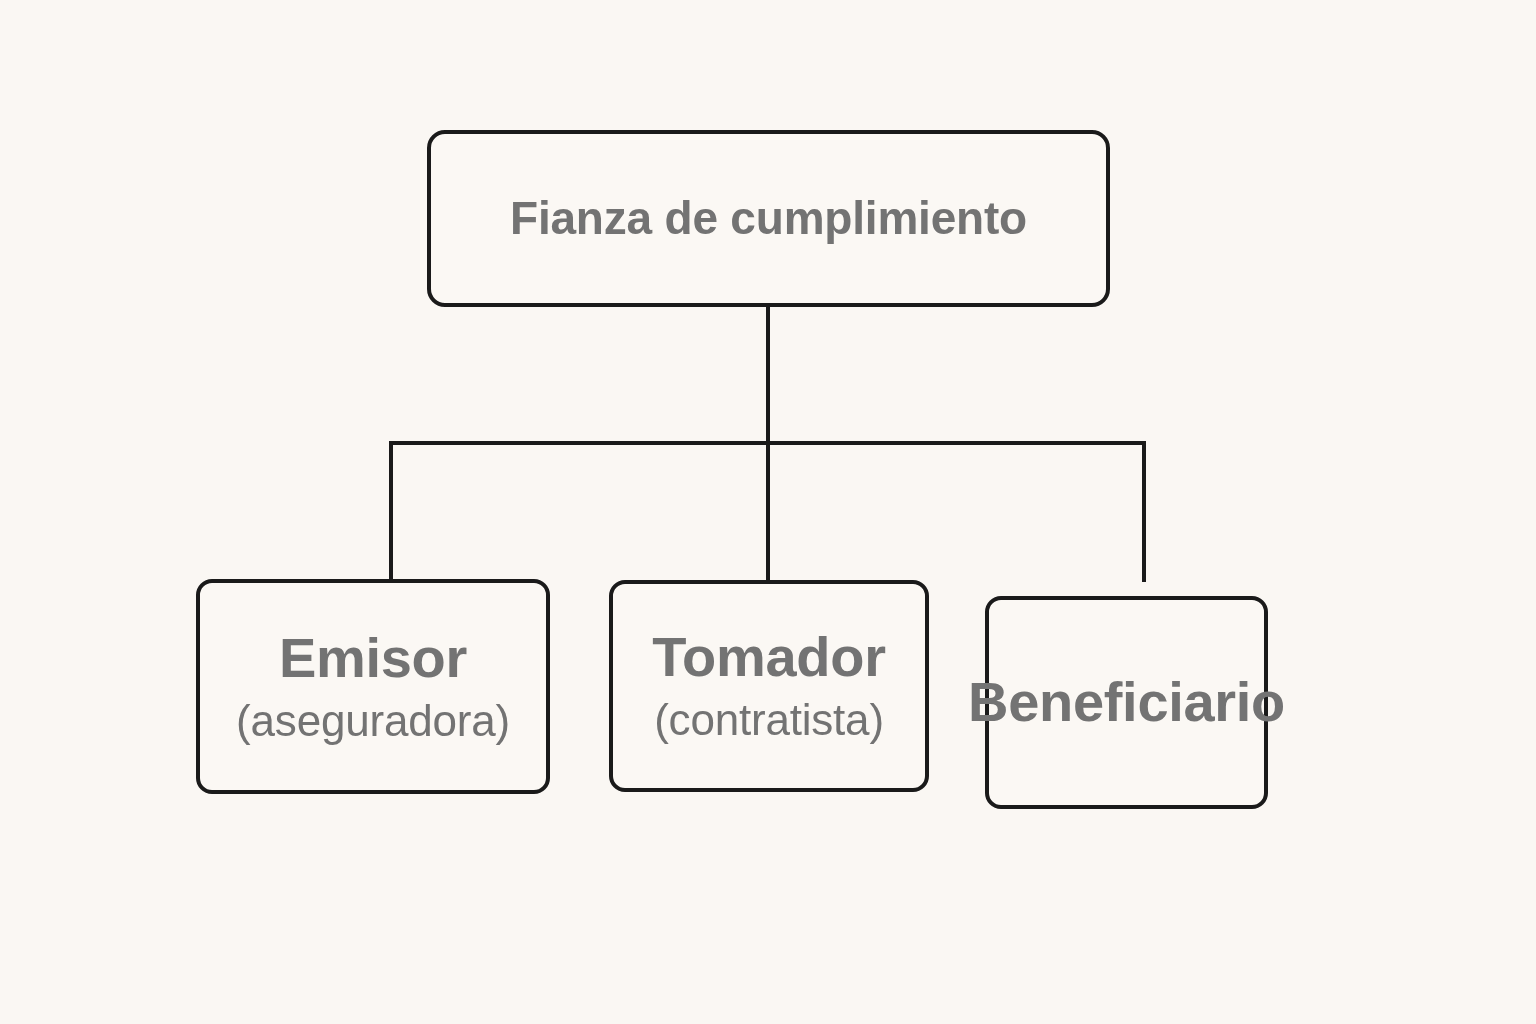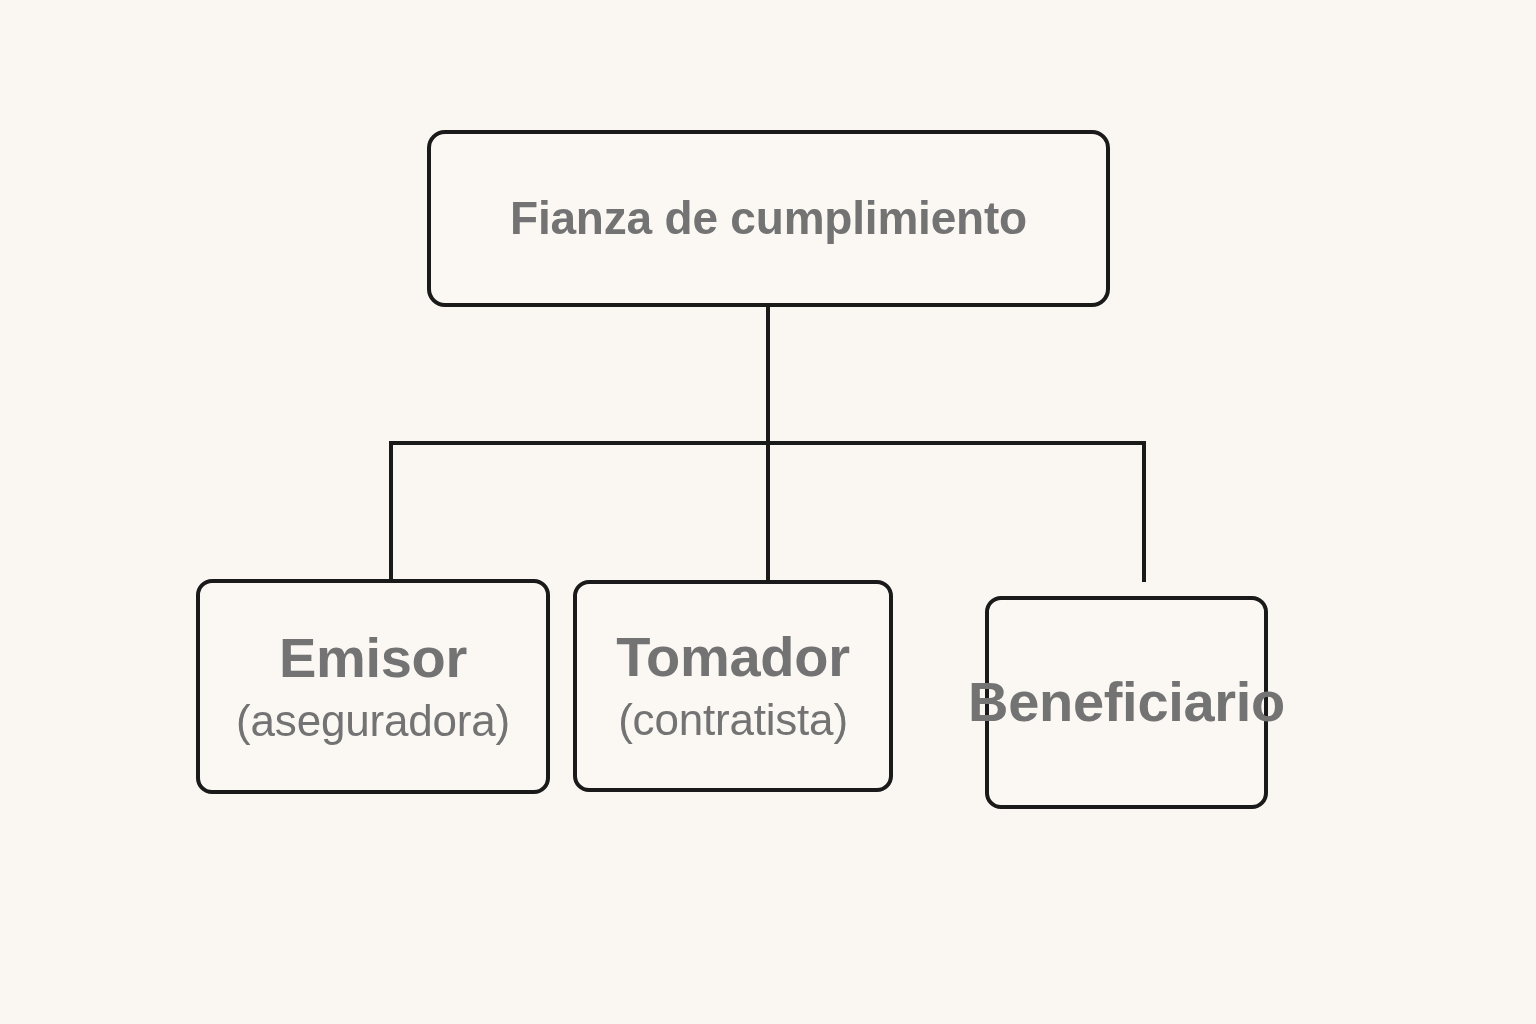--- a/index.html
+++ b/index.html
@@ -68,21 +68,21 @@
   }
 
   .node-child-1 {
     left: 196px;
     top: 579px;
     width: 354px;
     height: 215px;
   }
 
   .node-child-2 {
-    left: 573px;
+    left: 609px;
     top: 580px;
     width: 320px;
     height: 212px;
   }
 
   .node-child-3 {
     left: 985px;
     top: 596px;
     width: 283px;
     height: 213px;

